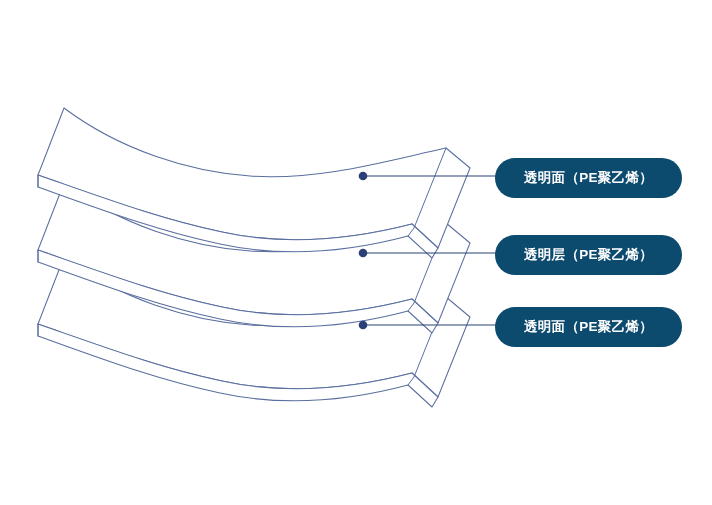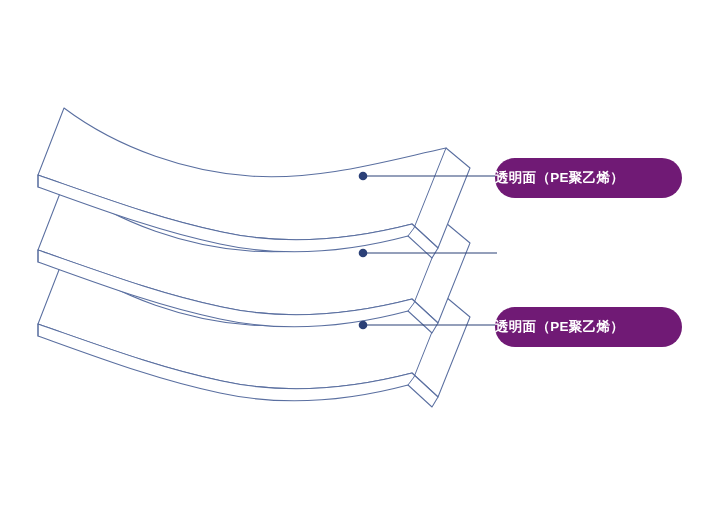--- a/index.html
+++ b/index.html
@@ -31,25 +31,25 @@
     width: 712px;
     height: 505px;
     display: block;
   }
 
   .callout-pill {
     position: absolute;
     box-sizing: border-box;
     height: 40px;
     border-radius: 20px;
-    background: #701a75;
+    background: #0c4a6e;
     color: #ffffff;
     display: flex;
     align-items: center;
-    justify-content: flex-start;
+    justify-content: center;
     font-size: 13.5px;
     font-weight: bold;
     letter-spacing: 0.3px;
     white-space: nowrap;
     line-height: 1;
   }
 
   .pill-label {
     display: block;
     transform: translateY(-0.5px);
@@ -117,18 +117,21 @@
     <g>
       <line x1="363" y1="325" x2="497" y2="325" stroke="#2b4077" stroke-width="1.2"></line>
       <circle cx="363" cy="325" r="4.3" fill="#2b4077"></circle>
     </g>
   </svg>
 
   <div class="callout-pill" style="left:495px; top:158px; width:187px;">
     <span class="pill-label">透明面（PE聚乙烯）</span>
   </div>
 
+  <div class="callout-pill" style="left:495px; top:235px; width:187px;">
+    <span class="pill-label">透明层（PE聚乙烯）</span>
+  </div>
 
   <div class="callout-pill" style="left:495px; top:307px; width:187px;">
     <span class="pill-label">透明面（PE聚乙烯）</span>
   </div>
 
 </div>
 
 </body></html>

